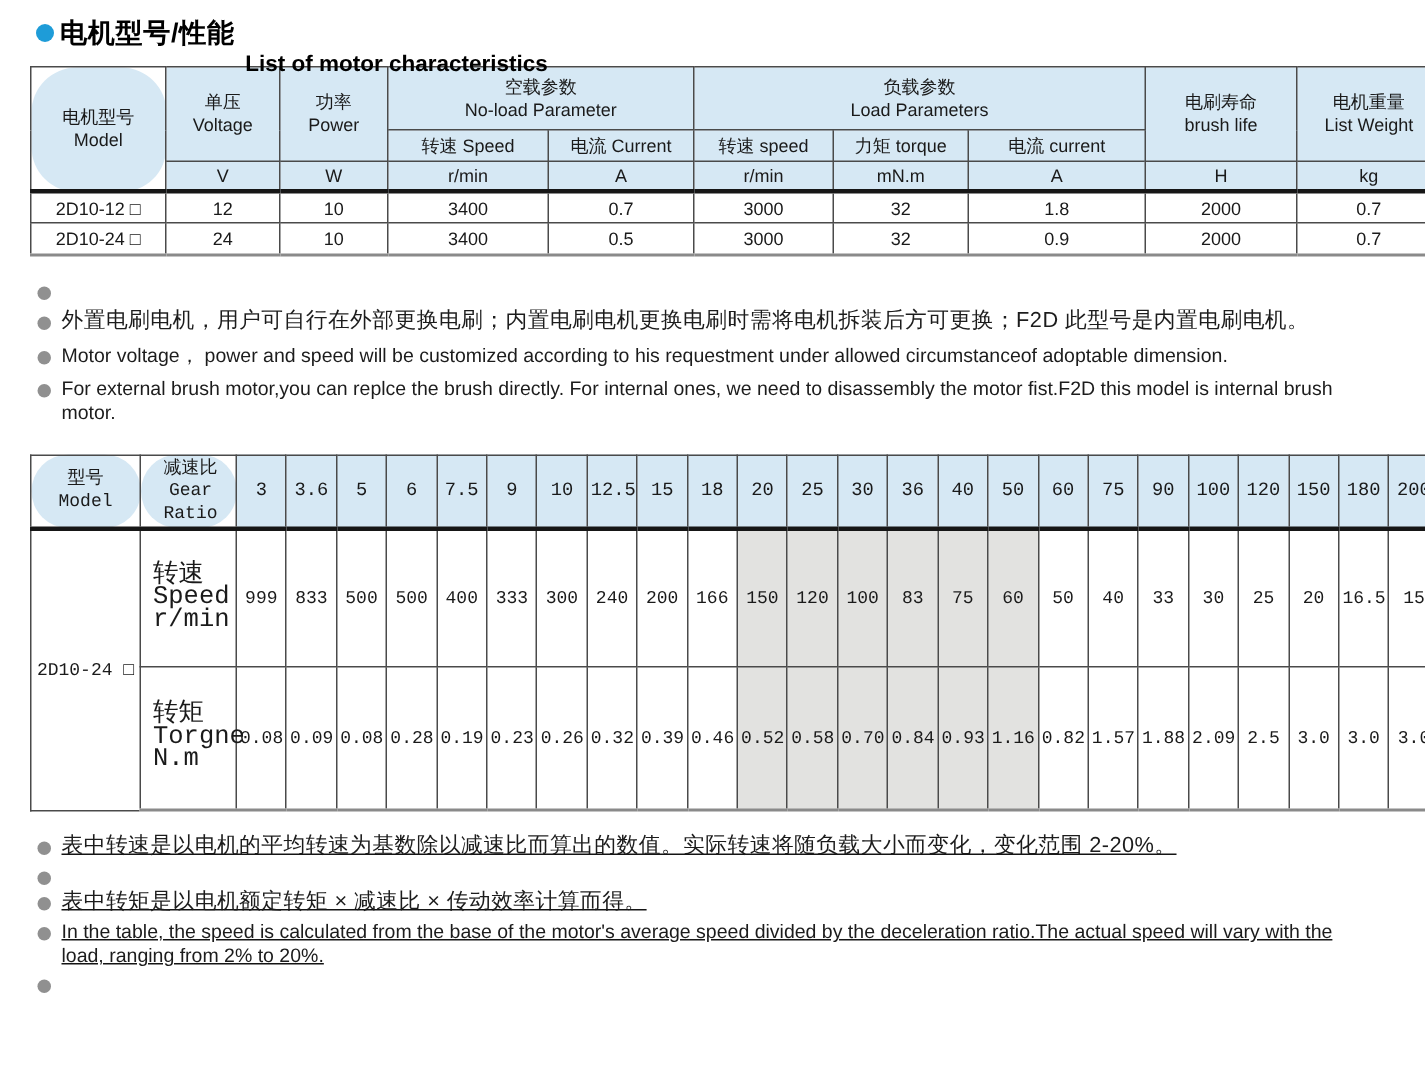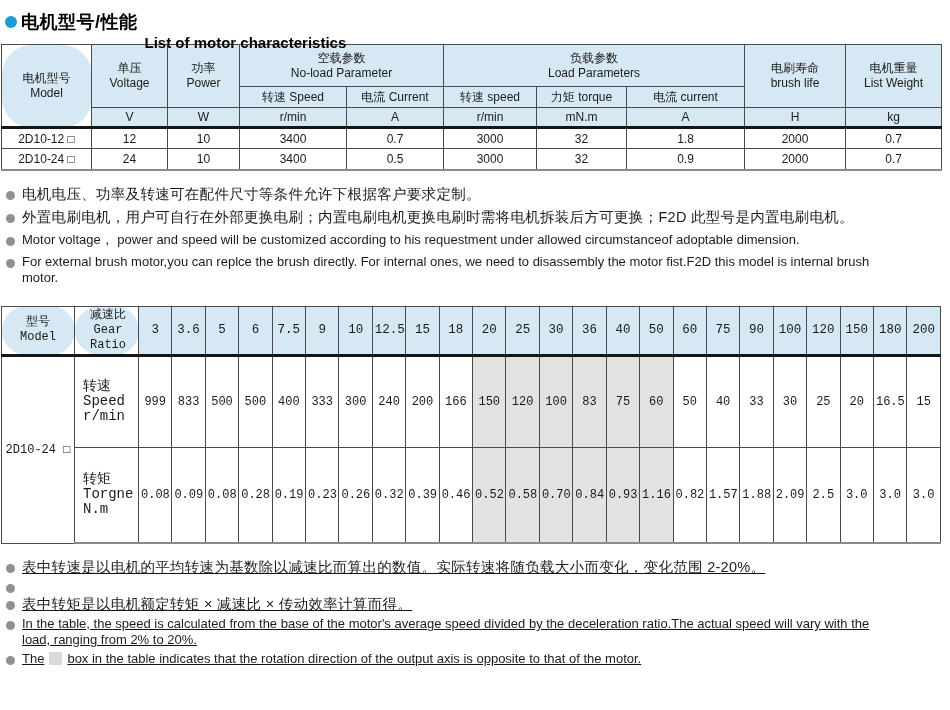--- a/index.html
+++ b/index.html
@@ -3,21 +3,21 @@
 <meta charset="utf-8">
 <style>
   * { box-sizing: border-box; }
   html,body { margin:0; padding:0; }
   body {
     width: 950px; height: 710px; overflow: hidden;
     background: #ffffff;
     font-family: "Liberation Sans", "DejaVu Sans", sans-serif;
     color: #141414;
   }
-  .page { width: 904px; height: 710px; padding: 8px 5px 0 1px; }
+  .page { width: 904px; height: 710px; padding: 8px 5px 0 20px; }
 
   
   .sec-title { display: flex; align-items: center; padding: 2px 0 0 4px; height: 26px; }
   .dot { flex: none; width: 12px; height: 12px; border-radius: 50%; background: #1e9cd8; margin-right: 4px; }
   .t-zh { font-size: 18px; font-weight: bold; color: #000; letter-spacing: 0.5px; }
   .t-en { font-size: 15px; font-weight: bold; color: #000; margin-left: 7px; margin-top: 40px; }
 
   
   table.tbl { border-collapse: collapse; table-layout: fixed; width: 940px; }
   .tbl th, .tbl td { border: 1px solid #4a4a4a; padding: 1px 2px; font-weight: normal; text-align: center; vertical-align: middle; font-size: 12px; color: #1a1a1a; }
@@ -44,21 +44,21 @@
   .notes-motor .note { margin-bottom: 6px; }
   .notes-gear .note { margin-bottom: 3px; text-decoration: underline; }
   .swatch { display: inline-block; width: 13px; height: 13px; background: #d9d9d9; margin: 0 5px; vertical-align: -2px; }
 
   
   .sec-gear-title { margin-top: 40px; }
   .gear { margin-top: 20px; font-family: Liberation Mono, monospace; }
   .gear thead tr { height: 42px; }
   .gear tr.speed-row { height: 92px; }
   .gear tr.torque-row { height: 96px; }
-  .gear .g-label { text-align: left; padding-left: 8px; font-size: 14px; }
+  .gear .g-label { text-align: left; padding-left: 8px; font-size: 17px; }
   .gear .g-label div { line-height: 15px; }
   .gear td.val { font-size: 12px; }
   .gear td.shade { background: #e2e2e0; }
   .gear th.ratio-h { font-size: 12.5px; }
 </style>
 </head>
 <body>
 
 <div class="page">
 
@@ -155,21 +155,20 @@
         <td>0.9</td>
         <td>2000</td>
         <td>0.7</td>
       </tr>
     </tbody>
   </table>
 
   <div class="notes notes-motor">
       <div class="note zh">
         <span class="nb"></span>
-        <span class="nt">电机电压、功率及转速可在配件尺寸等条件允许下根据客户要求定制。</span>
       </div>
       <div class="note zh">
         <span class="nb"></span>
         <span class="nt">外置电刷电机，用户可自行在外部更换电刷；内置电刷电机更换电刷时需将电机拆装后方可更换；F2D 此型号是内置电刷电机。</span>
       </div>
       <div class="note en">
         <span class="nb"></span>
         <span class="nt">Motor voltage， power and speed will be customized according to his requestment under allowed circumstanceof adoptable dimension.</span>
       </div>
       <div class="note en">
@@ -298,17 +297,16 @@
       <div class="note zh">
         <span class="nb"></span>
         <span class="nt">表中转矩是以电机额定转矩 × 减速比 × 传动效率计算而得。</span>
       </div>
       <div class="note en">
         <span class="nb"></span>
         <span class="nt">In the table, the speed is calculated from the base of the motor's average speed  divided by the deceleration ratio.The actual speed will vary with the load, ranging from 2% to 20%.</span>
       </div>
       <div class="note en">
         <span class="nb"></span>
-        <span class="nt"><span>The</span><span class="swatch"></span><span>box in the table indicates that the rotation direction of the output axis is opposite to that of the motor.</span></span>
       </div>
     </div>
 
 </div>
 
 </body></html>

